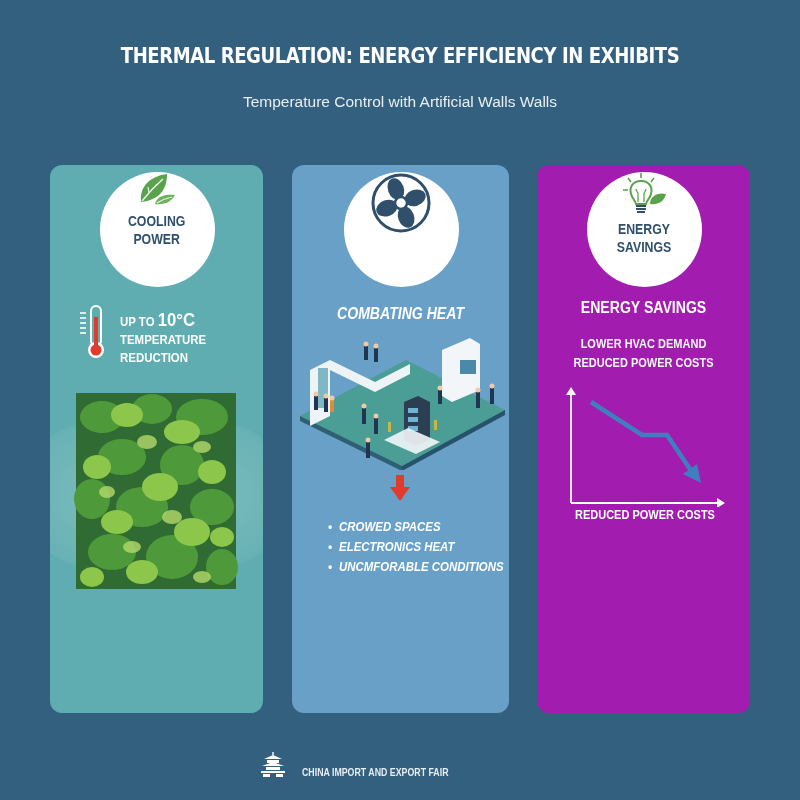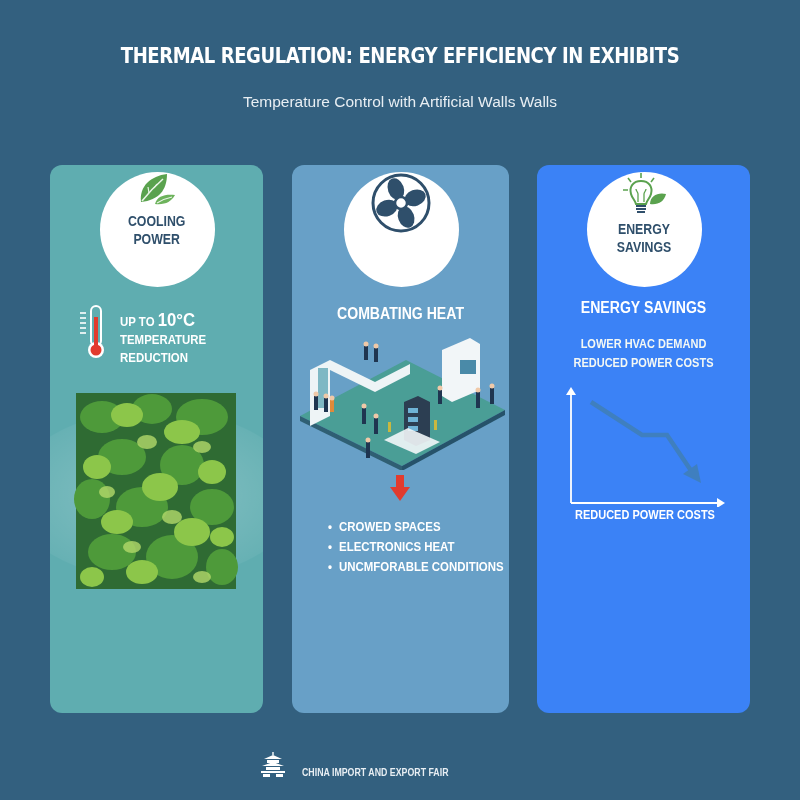--- a/index.html
+++ b/index.html
@@ -16,22 +16,22 @@
     letter-spacing: -0.5px; transform: scaleX(0.86);
   }
   .subtitle {
     position: absolute; top: 93px; left: 0; width: 800px; text-align: center;
     font-size: 15.5px; color: #e8eef3;
   }
   .panel {
     position: absolute; top: 165px; height: 548px; border-radius: 12px; overflow: hidden;
   }
   .p1 { left: 50px; width: 213px; background: #5fadb0; }
-  .p2 { left: 292px; width: 217px; background: #68a0c7; }
-  .p3 { left: 537px; width: 213px; background: #3b82f6; }
+  .p2 { left: 292px; width: 217px; background: #68a0c7; font-style: italic; }
+  .p3 { left: 537px; width: 213px; background: #a21caf; }
   .badge {
     position: absolute; top: 7px; width: 115px; height: 115px; border-radius: 50%;
     background: #fff; left: 50%; margin-left: -57px;
     display: flex; flex-direction: column; align-items: center; 
   }
   .badge-label {
     color: #2f4f6b; font-weight: bold; font-size: 14px; line-height: 18px;
     text-align: center; transform: scaleX(0.88); margin-top: 4px;
   }
   .p1 .temp { position: absolute; left: 28px; top: 140px; width: 180px; }

